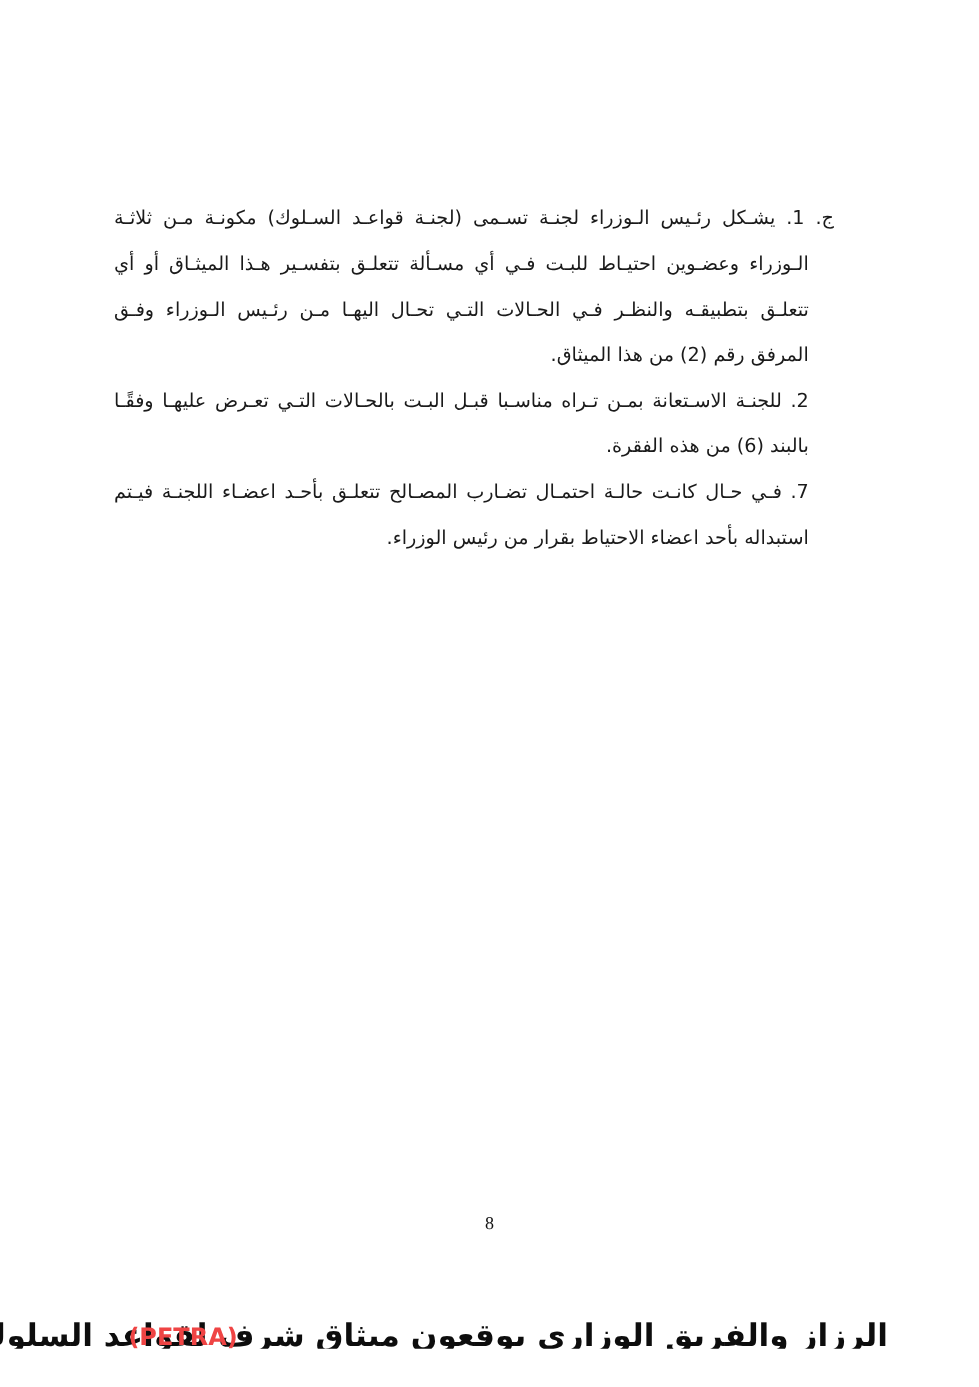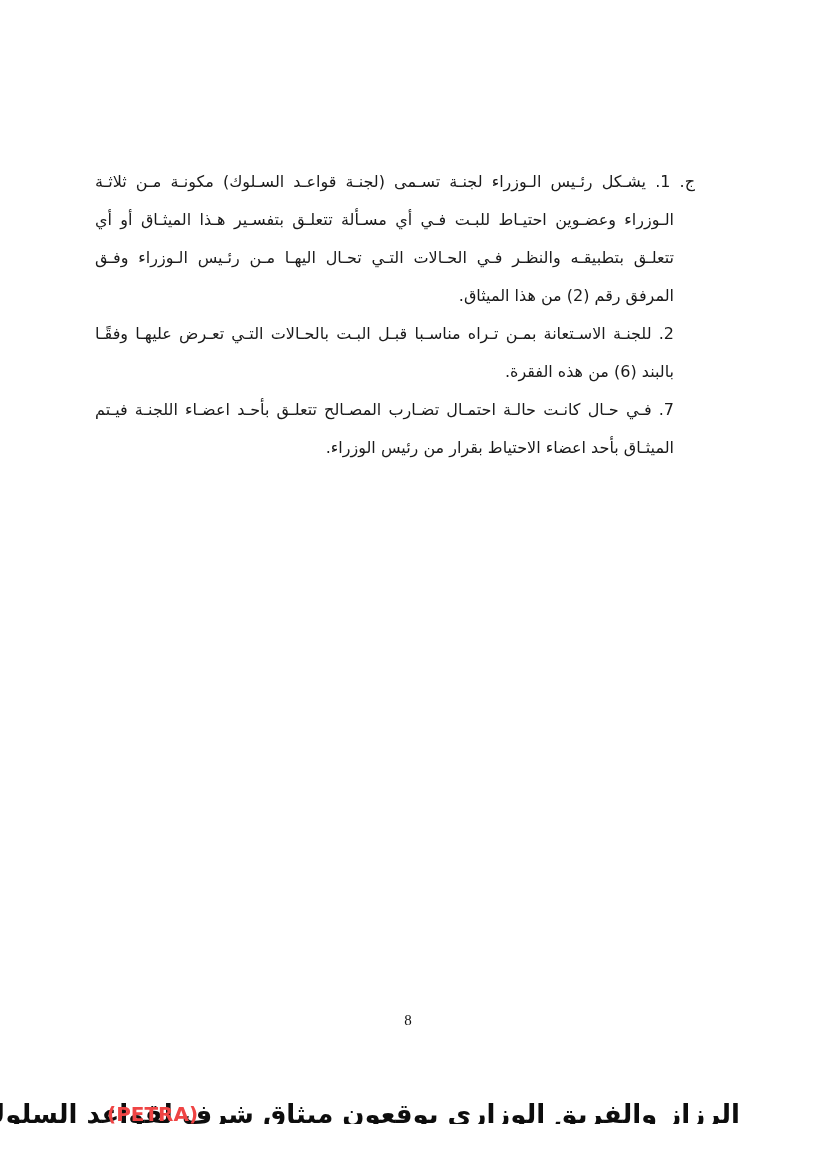--- a/index.html
+++ b/index.html
@@ -94,21 +94,21 @@
 <div class="sheet">
 
   <div class="body-text">
     <div class="line">ج. 1. يشـكل رئـيس الـوزراء لجنـة تسـمى (لجنـة قواعـد السـلوك) مكونـة مـن ثلاثـة أعضـاء مـن</div>
     <div class="line ind">الـوزراء وعضـوين احتيـاط للبـت فـي أي مسـألة تتعلـق بتفسـير هـذا الميثـاق أو أي مسـألة</div>
     <div class="line ind">تتعلـق بتطبيقـه والنظـر فـي الحـالات التـي تحـال اليهـا مـن رئـيس الـوزراء وفـق النمـوذج</div>
     <div class="line ind end">المرفق رقم (2) من هذا الميثاق.</div>
     <div class="line ind">2. للجنـة الاسـتعانة بمـن تـراه مناسـبا قبـل البـت بالحـالات التـي تعـرض عليهـا وفقًـا لمـا ورد</div>
     <div class="line ind end">بالبند (6) من هذه الفقرة.</div>
     <div class="line ind">7. فـي حـال كانـت حالـة احتمـال تضـارب المصـالح تتعلـق بأحـد اعضـاء اللجنـة فيـتم</div>
-    <div class="line ind end">الميثـاق بأحد اعضاء الاحتياط بقرار من رئيس الوزراء.</div>
+    <div class="line ind end">استبداله بأحد اعضاء الاحتياط بقرار من رئيس الوزراء.</div>
   </div>
 
   <div class="page-number">8</div>
 
   <div class="footer-clip">
     <div class="footer-inner">
       <span class="footer-headline">الرزاز والفريق الوزاري يوقعون ميثاق شرف لقواعد السلوك</span>
       <span class="footer-agency">(PETRA)</span>
     </div>
   </div>

